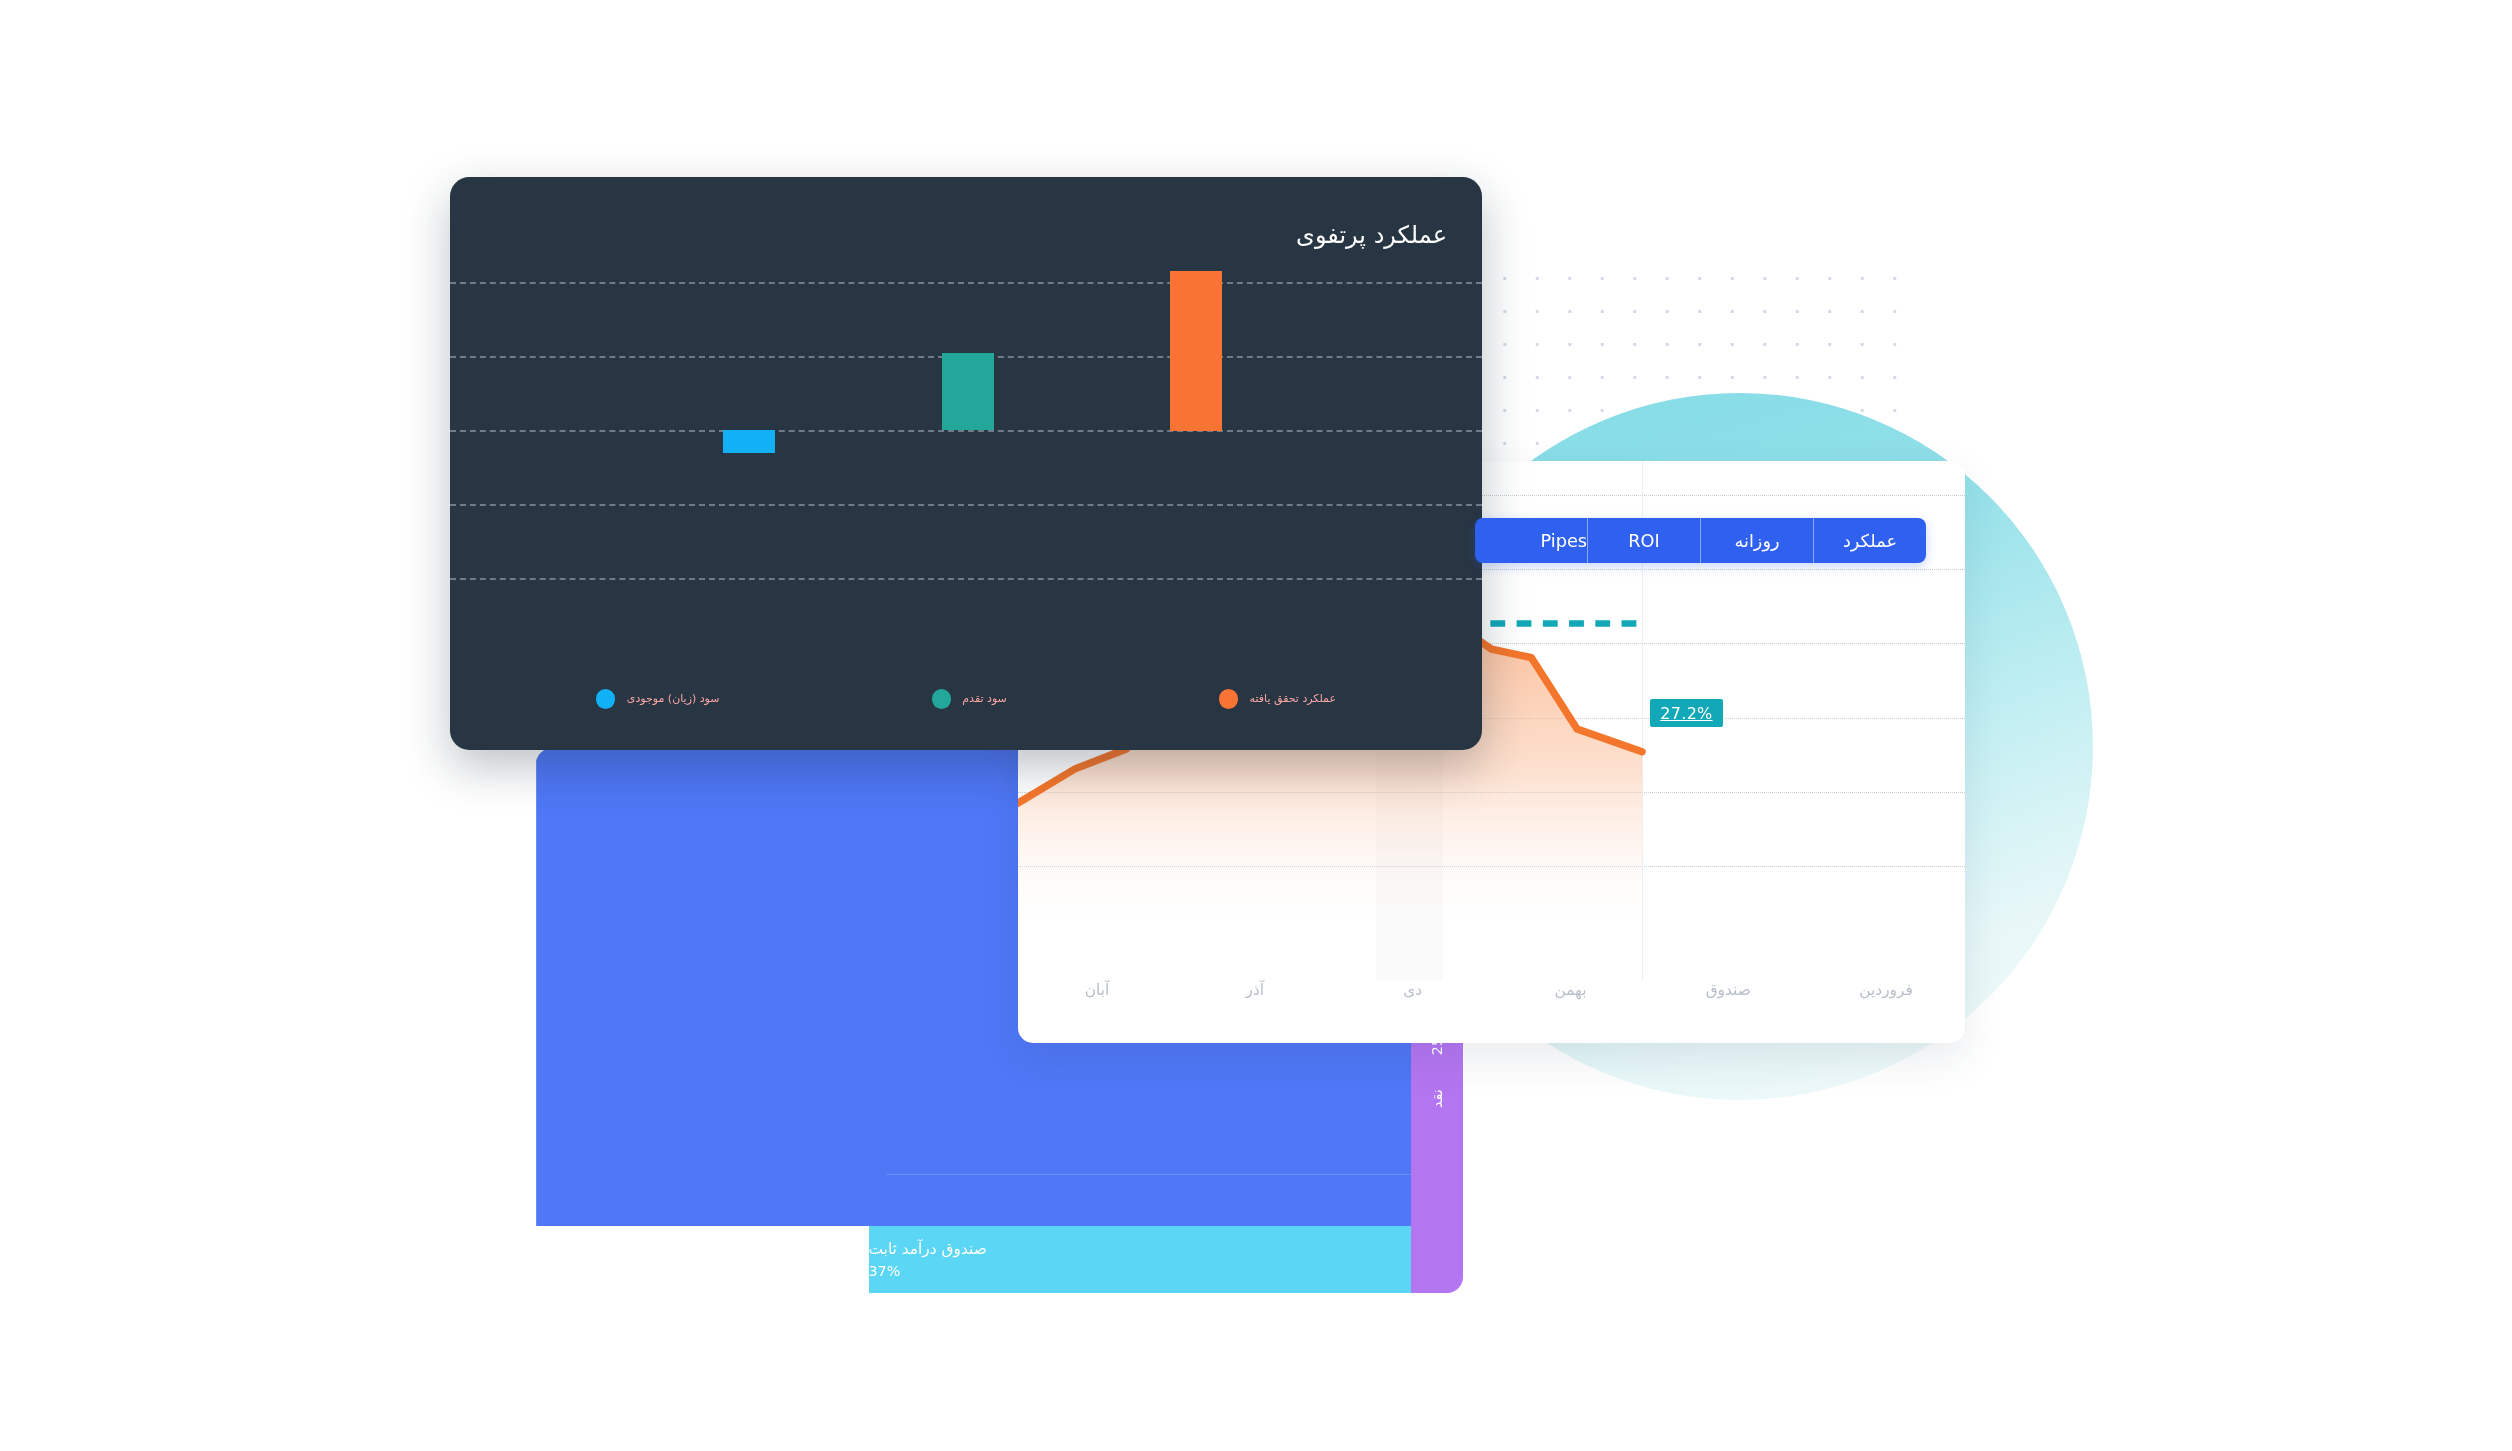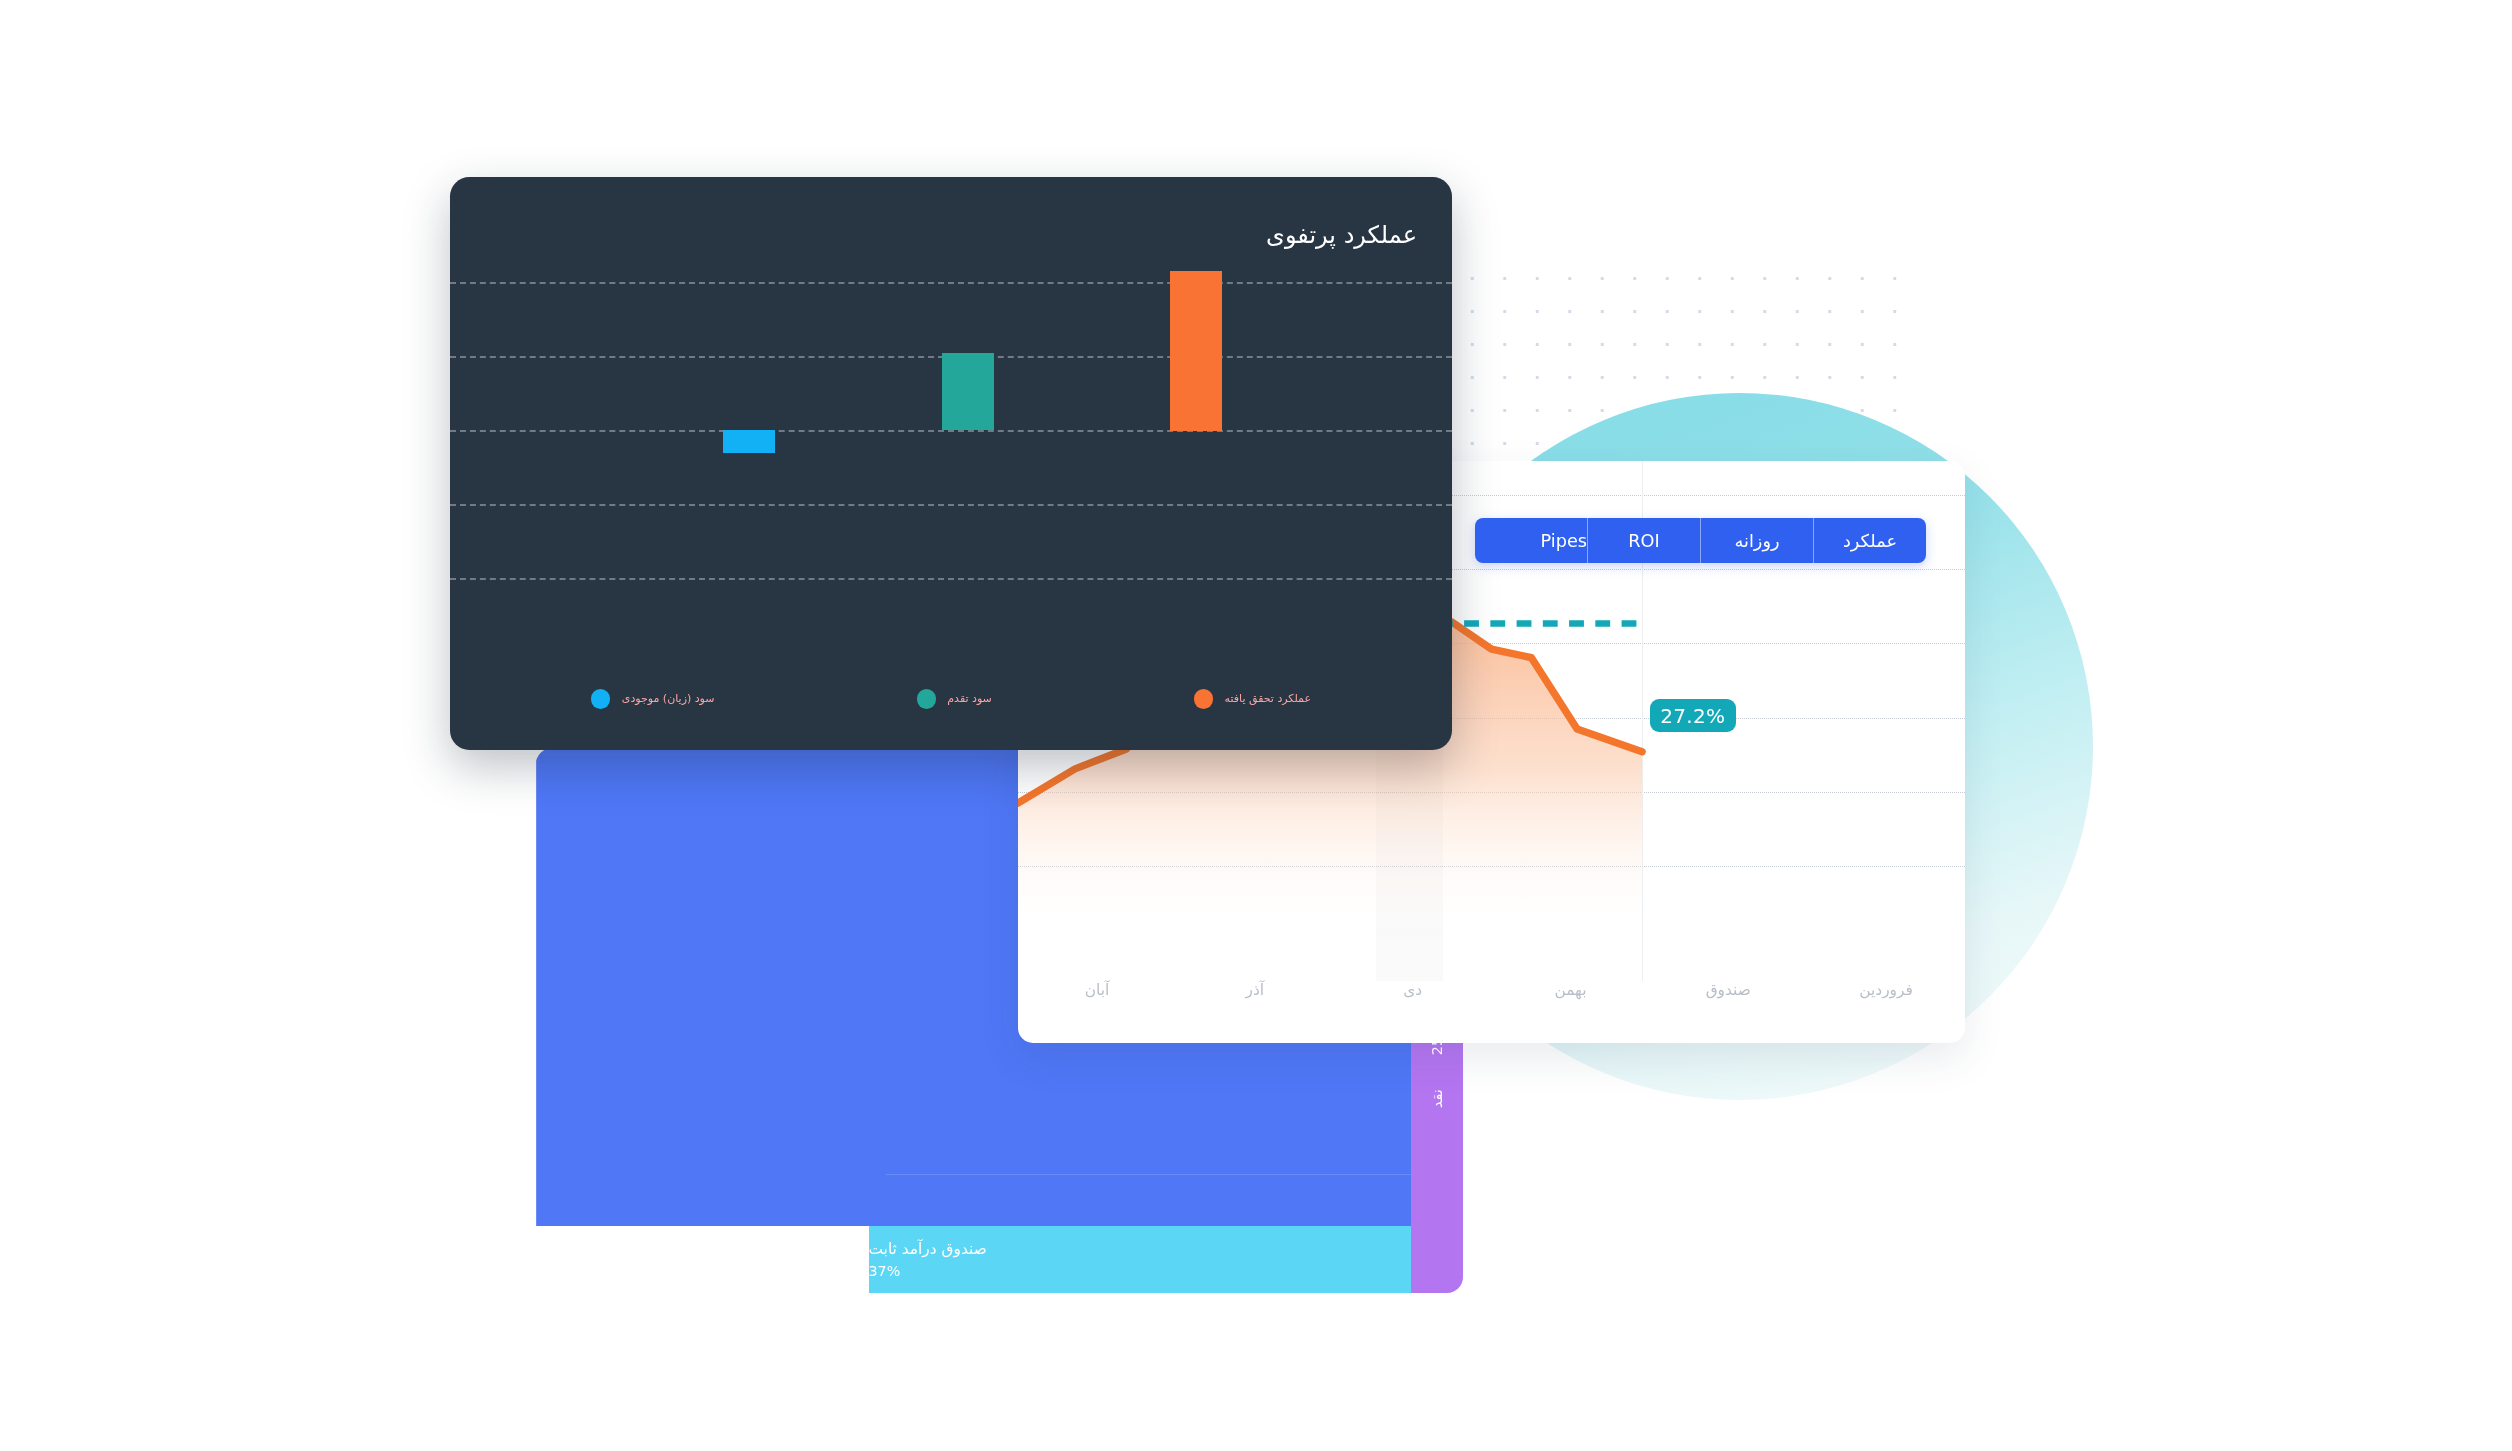--- a/index.html
+++ b/index.html
@@ -76,22 +76,23 @@
   .lc-grid .vline{
     position:absolute;top:0;bottom:0;width:0;border-left:1.1px solid #eceef1;
   }
   .lc-hover-band{
     position:absolute;top:0;bottom:0;width:67px;left:358px;
     background:linear-gradient(180deg,rgba(0,0,0,.045),rgba(0,0,0,.02));
   }
   .lc-svg{position:absolute;inset:0;width:100%;height:100%;}
   .lc-badge{
     position:absolute;left:632px;top:238px;background:#12a8b8;color:#fff;
-    font-size:20px;padding:4.6px 10.3px;border-radius:9px;letter-spacing:0.3px;
+    font-size:16px;padding:4.6px 10.3px;border-radius:2px;letter-spacing:0.3px;
     direction:ltr;
+    text-decoration:underline;
   }
   .lc-xaxis{
     position:absolute;left:0;right:0;bottom:0;height:62px;
     display:flex;align-items:flex-start;padding-top:10.3px;
   }
   .lc-xaxis span{
     flex:1;text-align:center;color:#b8bec8;font-size:15.4px;
   }
   .lc-tabs{
     position:absolute;right:39px;top:57px;display:flex;flex-direction:row;
@@ -103,20 +104,21 @@
     border-left:1.1px solid rgba(255,255,255,.45);cursor:pointer;
   }
   .lc-tabs .tab:last-child{border-left:none;text-align:right;}
 
   
   .dark-card{
     position:absolute;left:450px;top:177px;width:1002px;height:573px;
     background:#283542;border-radius:19.4px;
     box-shadow:0 17px 46px rgba(20,35,55,.28);
     overflow:hidden;
+    padding-left:30px;
   }
   .dc-title{
     position:absolute;right:35px;top:44px;color:#ffffff;font-size:24px;
   }
   .dc-plot{position:absolute;left:0;right:0;top:105px;bottom:97px;}
   .dc-grid .hline{
     position:absolute;left:0;right:0;height:0;border-top:2.3px dashed #707b88;
   }
   .dc-bars{position:absolute;inset:0;}
   .dc-bar{position:absolute;}

